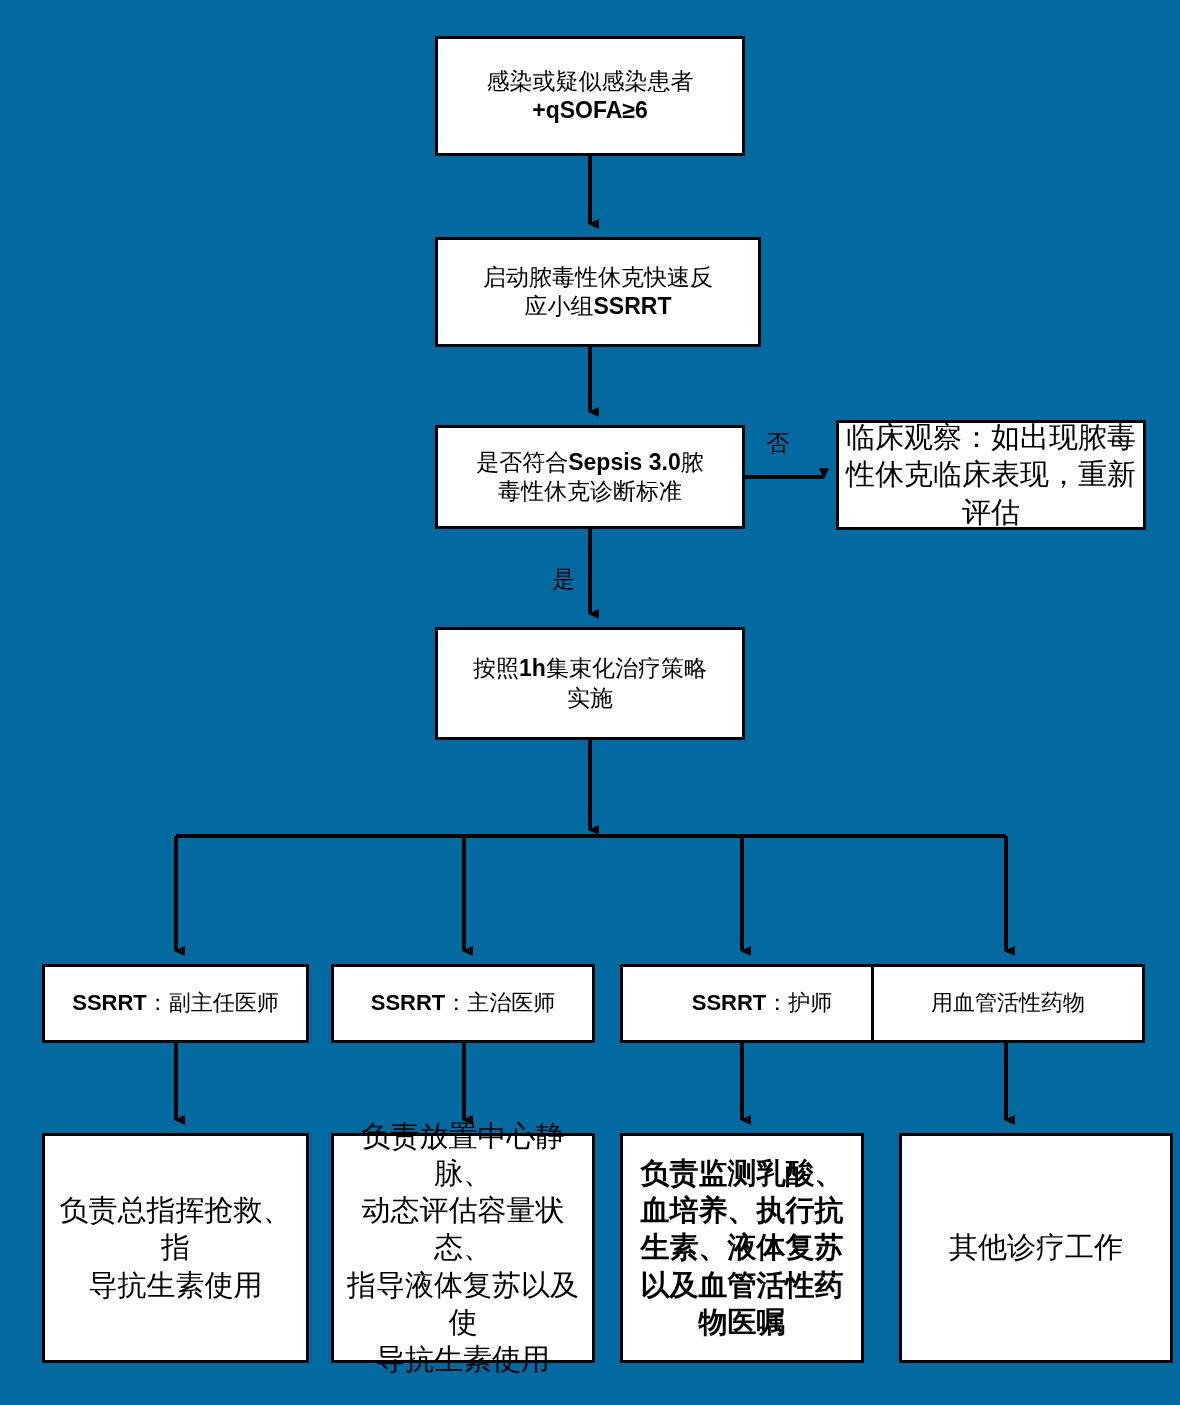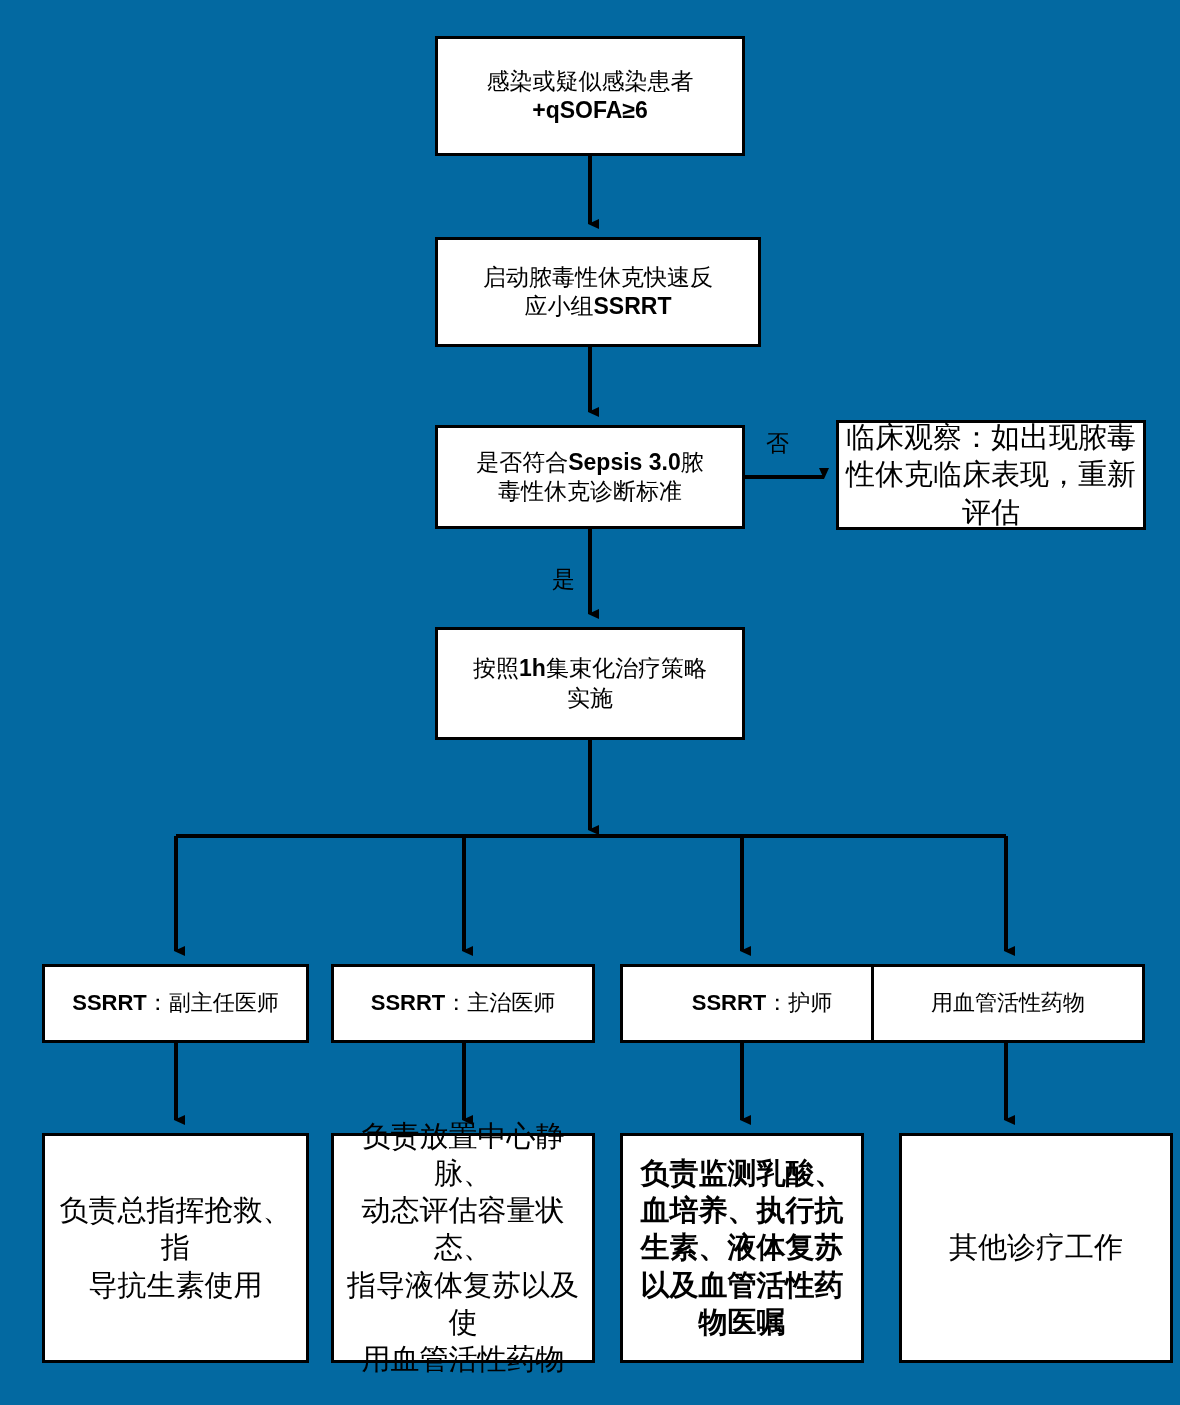--- a/index.html
+++ b/index.html
@@ -161,21 +161,21 @@
   </div>
 
   <div class="node" id="n-duty-0">
     <span class="txt f-body">负责总指挥抢救、指
 导抗生素使用</span>
   </div>
   <div class="node" id="n-duty-1">
     <span class="txt f-body">负责放置中心静脉、
 动态评估容量状态、
 指导液体复苏以及使
-用血管活性药物</span>
+导抗生素使用</span>
   </div>
   <div class="node" id="n-duty-2">
     <span class="txt f-body">负责监测乳酸、
 血培养、执行抗
 生素、液体复苏
 以及血管活性药
 物医嘱</span>
   </div>
   <div class="node" id="n-duty-3">
     <span class="txt f-body">其他诊疗工作</span>

